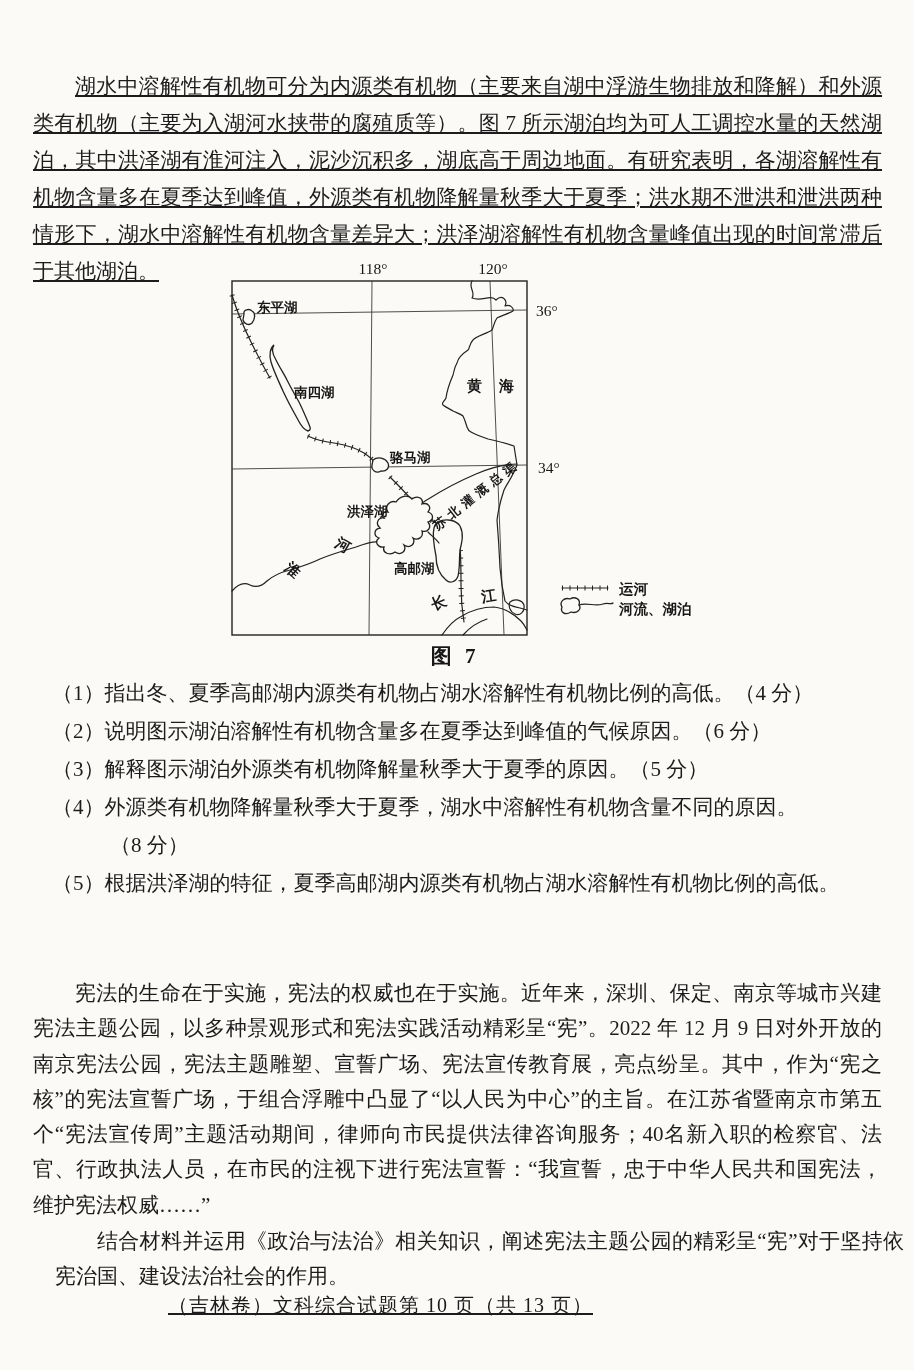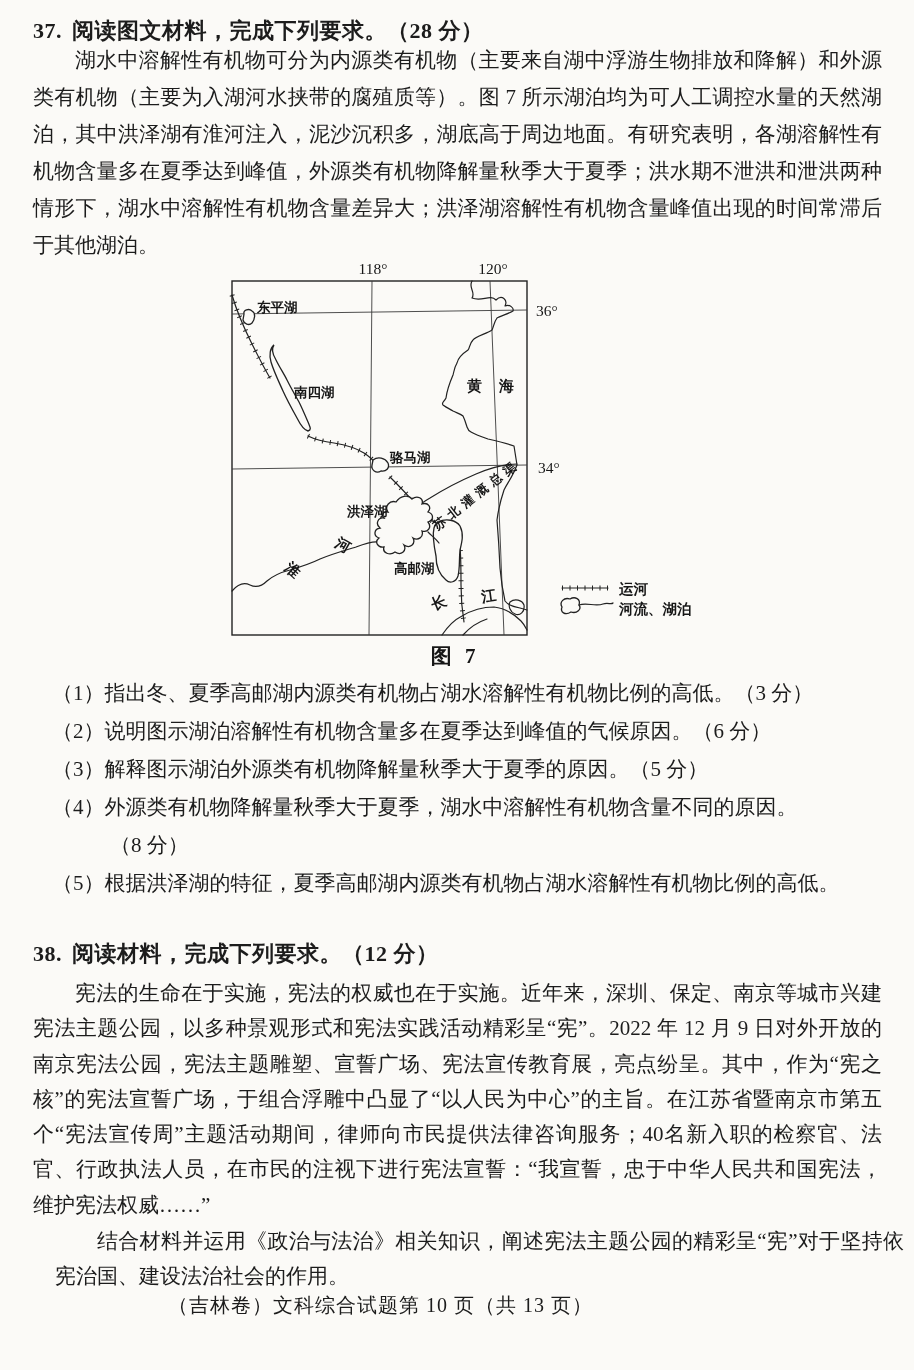--- a/index.html
+++ b/index.html
@@ -33,44 +33,42 @@
     font-size:21px;font-weight:500;
   }
   .sub{display:flex;line-height:38px;}
   .sub .lab{flex:0 0 46px;}
   .sub .txt{flex:1;}
   .score-line{line-height:38px;padding-left:58px;}
   #footer{
     position:absolute;left:0;top:1292px;width:761px;
     text-align:center;font-size:20px;font-weight:500;
     letter-spacing:1px;
+    text-decoration:underline;
   }
   
   #map-figure{position:absolute;left:210px;top:250px;}
   .ln{fill:none;stroke:#222;stroke-width:1.2px;stroke-linecap:round;stroke-linejoin:round;}
   .grid{fill:none;stroke:#3a3a3a;stroke-width:0.9px;}
   .frame{fill:none;stroke:#222;stroke-width:1.4px;}
   .lake{fill:#fbfaf7;stroke:#222;stroke-width:1.3px;}
   .tick{fill:none;stroke:#222;stroke-width:5px;stroke-dasharray:1 6.5;stroke-linecap:butt;}
   .mlabel{font-family:"Liberation Serif","DejaVu Serif",serif;fill:#161616;font-weight:600;}
   .fs13{font-size:13.5px;}
   .fs15{font-size:15px;}
   .deg{font-size:15.5px;font-weight:500;}
   .caption{font-size:21px;font-weight:600;letter-spacing:4px;}
 </style>
 </head>
 <body>
 
 <div id="page">
 
-  <div class="q-header" style="top:16px;">
-    <span class="num">37.</span><span>阅读图文材料，完成下列要求。（28 分）</span>
-  </div>
 
-  <div class="para" style="top:42px;">湖水中溶解性有机物可分为内源类有机物（主要来自湖中浮游生物排放和降解）和外源类有机物（主要为入湖河水挟带的腐殖质等）。图 7 所示湖泊均为可人工调控水量的天然湖泊，其中洪泽湖有淮河注入，泥沙沉积多，湖底高于周边地面。有研究表明，各湖溶解性有机物含量多在夏季达到峰值，外源类有机物降解量秋季大于夏季；洪水期不泄洪和泄洪两种情形下，湖水中溶解性有机物含量差异大；洪泽湖溶解性有机物含量峰值出现的时间常滞后于其他湖泊。</div>
+  <div class="para" style="top:68px;text-decoration:underline;">湖水中溶解性有机物可分为内源类有机物（主要来自湖中浮游生物排放和降解）和外源类有机物（主要为入湖河水挟带的腐殖质等）。图 7 所示湖泊均为可人工调控水量的天然湖泊，其中洪泽湖有淮河注入，泥沙沉积多，湖底高于周边地面。有研究表明，各湖溶解性有机物含量多在夏季达到峰值，外源类有机物降解量秋季大于夏季；洪水期不泄洪和泄洪两种情形下，湖水中溶解性有机物含量差异大；洪泽湖溶解性有机物含量峰值出现的时间常滞后于其他湖泊。</div>
 
   <svg id="map-figure" width="500" height="440" viewBox="0 0 500 440">
 
     <g>
       <text class="mlabel deg" x="163" y="24" text-anchor="middle">118°</text>
       <text class="mlabel deg" x="283" y="24" text-anchor="middle">120°</text>
       <text class="mlabel deg" x="326" y="66">36°</text>
       <text class="mlabel deg" x="328" y="223">34°</text>
     </g>
 
@@ -150,42 +148,39 @@
       </g>
       <text class="mlabel" font-size="14.5" x="409" y="364">河流、湖泊</text>
     </g>
 
     <text class="mlabel caption" x="245" y="413" text-anchor="middle">图 7</text>
   </svg>
 
   <div id="sub-questions">
     <div class="sub">
       <span class="lab">（1）</span>
-      <span class="txt">指出冬、夏季高邮湖内源类有机物占湖水溶解性有机物比例的高低。（3 分）</span>
+      <span class="txt">指出冬、夏季高邮湖内源类有机物占湖水溶解性有机物比例的高低。（4 分）</span>
     </div>
     <div class="sub">
       <span class="lab">（2）</span>
       <span class="txt">说明图示湖泊溶解性有机物含量多在夏季达到峰值的气候原因。（6 分）</span>
     </div>
     <div class="sub">
       <span class="lab">（3）</span>
       <span class="txt">解释图示湖泊外源类有机物降解量秋季大于夏季的原因。（5 分）</span>
     </div>
     <div class="sub">
       <span class="lab">（4）</span>
       <span class="txt">外源类有机物降解量秋季大于夏季，湖水中溶解性有机物含量不同的原因。</span>
     </div>
     <div class="score-line">（8 分）</div>
     <div class="sub">
       <span class="lab">（5）</span>
       <span class="txt">根据洪泽湖的特征，夏季高邮湖内源类有机物占湖水溶解性有机物比例的高低。</span>
     </div>
   </div>
 
-  <div class="q-header" style="top:939px;">
-    <span class="num">38.</span><span>阅读材料，完成下列要求。（12 分）</span>
-  </div>
   <div class="para para38" style="top:976px;">宪法的生命在于实施，宪法的权威也在于实施。近年来，深圳、保定、南京等城市兴建宪法主题公园，以多种景观形式和宪法实践活动精彩呈“宪”。2022 年 12 月 9 日对外开放的南京宪法公园，宪法主题雕塑、宣誓广场、宪法宣传教育展，亮点纷呈。其中，作为“宪之核”的宪法宣誓广场，于组合浮雕中凸显了“以人民为中心”的主旨。在江苏省暨南京市第五个“宪法宣传周”主题活动期间，律师向市民提供法律咨询服务；40名新入职的检察官、法官、行政执法人员，在市民的注视下进行宪法宣誓：“我宣誓，忠于中华人民共和国宪法，维护宪法权威……”</div>
   <div class="para para38" style="top:1224px;margin-left:22px;">结合材料并运用《政治与法治》相关知识，阐述宪法主题公园的精彩呈“宪”对于坚持依宪治国、建设法治社会的作用。</div>
 
   <div id="footer">（吉林卷）文科综合试题第 10 页（共 13 页）</div>
 
 </div>
 
 </body></html>

